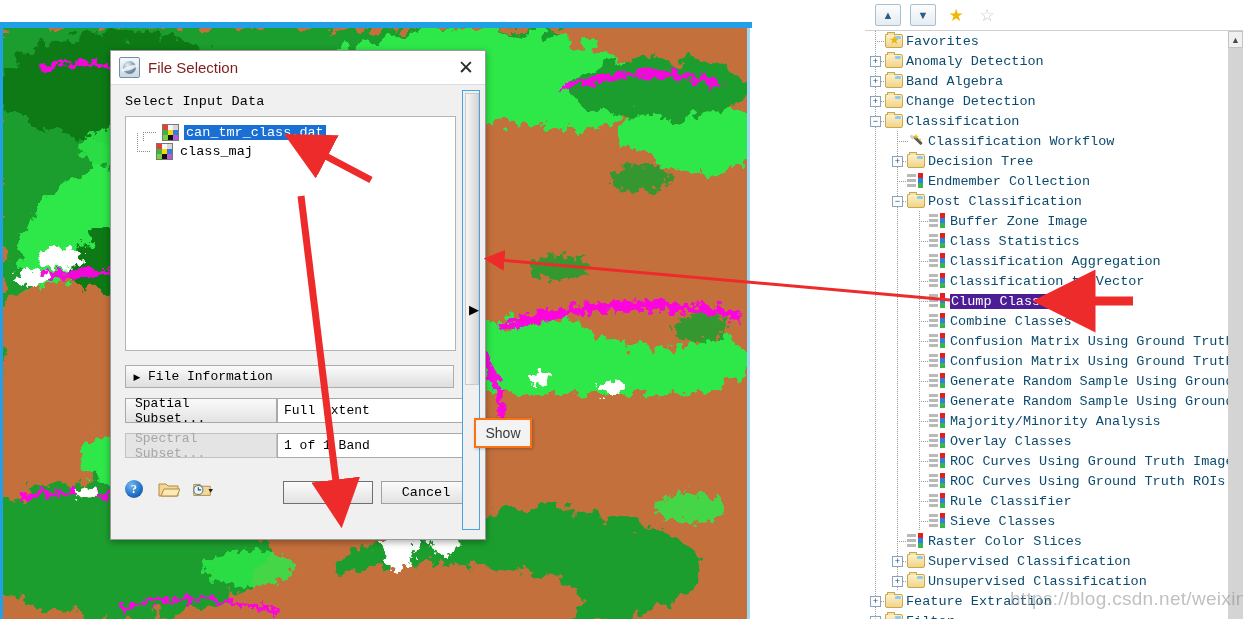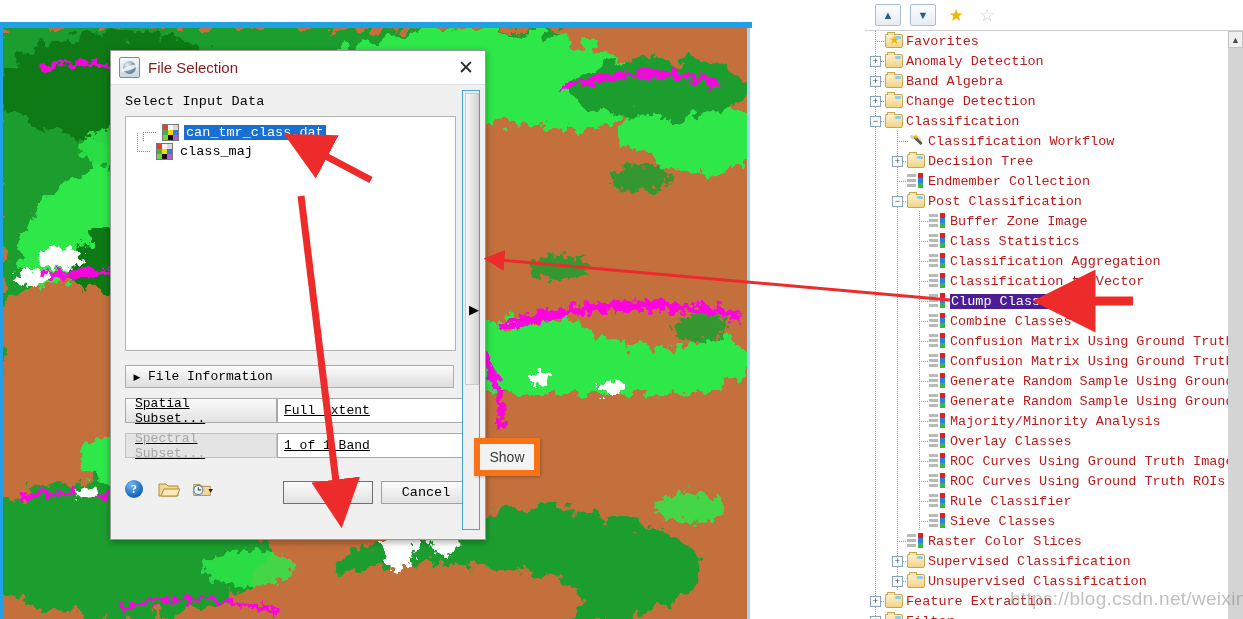--- a/index.html
+++ b/index.html
@@ -74,21 +74,21 @@
 
   
   #file-information{
     margin:14px 4px 0 4px;width:327px;height:21px;
     background:linear-gradient(#fbfbfb,#dedede);
     border:1px solid #adadad;display:flex;align-items:center;
   }
   #fi-arrow{width:22px;text-align:center;font-size:9px;color:#000;}
   #fi-text{font-family:"Liberation Mono",monospace;font-size:13px;color:#000;}
 
-  .field-row{display:flex;margin:10px 4px 0 4px;align-items:flex-start;text-decoration:underline;}
+  .field-row{display:flex;margin:10px 4px 0 4px;align-items:flex-start;}
   .btn3d{
     background:linear-gradient(#fafafa,#e3e3e3);border:1px solid #a9a9a9;
     font-family:"Liberation Mono",monospace;font-size:13px;color:#000;
     display:flex;align-items:center;padding:0 9px;height:25px;box-sizing:border-box;
   }
   .btn3d.disabled{color:#a6a6a6;background:#e4e4e4;border-color:#c2c2c2;}
   .textbox{
     background:#ffffff;border:1px solid #a9a9a9;height:25px;box-sizing:border-box;
     font-family:"Liberation Mono",monospace;font-size:13px;color:#000;
     display:flex;align-items:center;padding:0 6px;flex:1;
@@ -119,23 +119,23 @@
 
   
   #panel-expander{
     position:absolute;left:469px;top:300px;width:10px;height:20px;z-index:31;
     color:#000;font-size:13px;line-height:20px;
   }
 
   
   #show-tooltip{
     position:absolute;left:474px;top:418px;width:54px;height:26px;z-index:32;
-    background:#f3f3f3;border:6px solid #f97316;box-shadow:1px 1px 3px rgba(0,0,0,.25);
+    background:#f3f3f3;border:2px solid #f97316;box-shadow:1px 1px 3px rgba(0,0,0,.25);
     display:flex;align-items:center;justify-content:center;
-    font-size:14px;color:#3a3a3a;font-family:"Liberation Sans",sans-serif;margin-top:20px;
+    font-size:14px;color:#3a3a3a;font-family:"Liberation Sans",sans-serif;
   }
 
   
   #toolbox-panel{
     position:absolute;left:865px;top:0;width:378px;height:619px;background:#ffffff;
   }
   #toolbox-toolbar{
     position:absolute;left:0;top:0;width:378px;height:30px;background:#ffffff;
     display:flex;align-items:center;padding-left:10px;gap:9px;
   }
@@ -152,21 +152,21 @@
   #tree-frame{
     position:absolute;left:0;top:30px;width:378px;height:589px;
     border-top:1px solid #cfcfcf;background:#ffffff;overflow:hidden;
   }
   #tree-scroll-track{position:absolute;right:0;top:0;width:15px;height:589px;background:#d4d4d4;}
   #tree-scroll-up{width:15px;height:17px;background:#f0f0f0;border:1px solid #c3c3c3;box-sizing:border-box;
     display:flex;align-items:center;justify-content:center;font-size:9px;color:#4a4a4a;}
   #tree-body{position:absolute;left:0;top:0;width:363px;height:589px;overflow:hidden;}
 
   .trow{height:20px;display:flex;align-items:center;white-space:nowrap;position:relative;}
-  .tlabel{font-family:"Liberation Mono",monospace;font-size:13.5px;color:#b91c1c;letter-spacing:0px;}
+  .tlabel{font-family:"Liberation Mono",monospace;font-size:13.5px;color:#0c4a6e;letter-spacing:0px;}
   .tlabel.sel{background:#4c1d95;color:#ffffff;padding:0 1px;}
   .guides{position:absolute;left:0;top:0;height:20px;}
   .vguide{position:absolute;top:0;width:1px;height:20px;
     background:repeating-linear-gradient(#9a9a9a 0 1px,transparent 1px 2px);}
   .elbow{position:absolute;top:10px;height:1px;
     background:repeating-linear-gradient(90deg,#9a9a9a 0 1px,transparent 1px 2px);}
   .expander{
     position:absolute;top:5px;width:11px;height:11px;border:1px solid #8aa4bd;background:#fdfdfd;
     display:flex;align-items:center;justify-content:center;font:9px/9px "Liberation Sans",sans-serif;color:#1c4e80;
     box-sizing:border-box;

